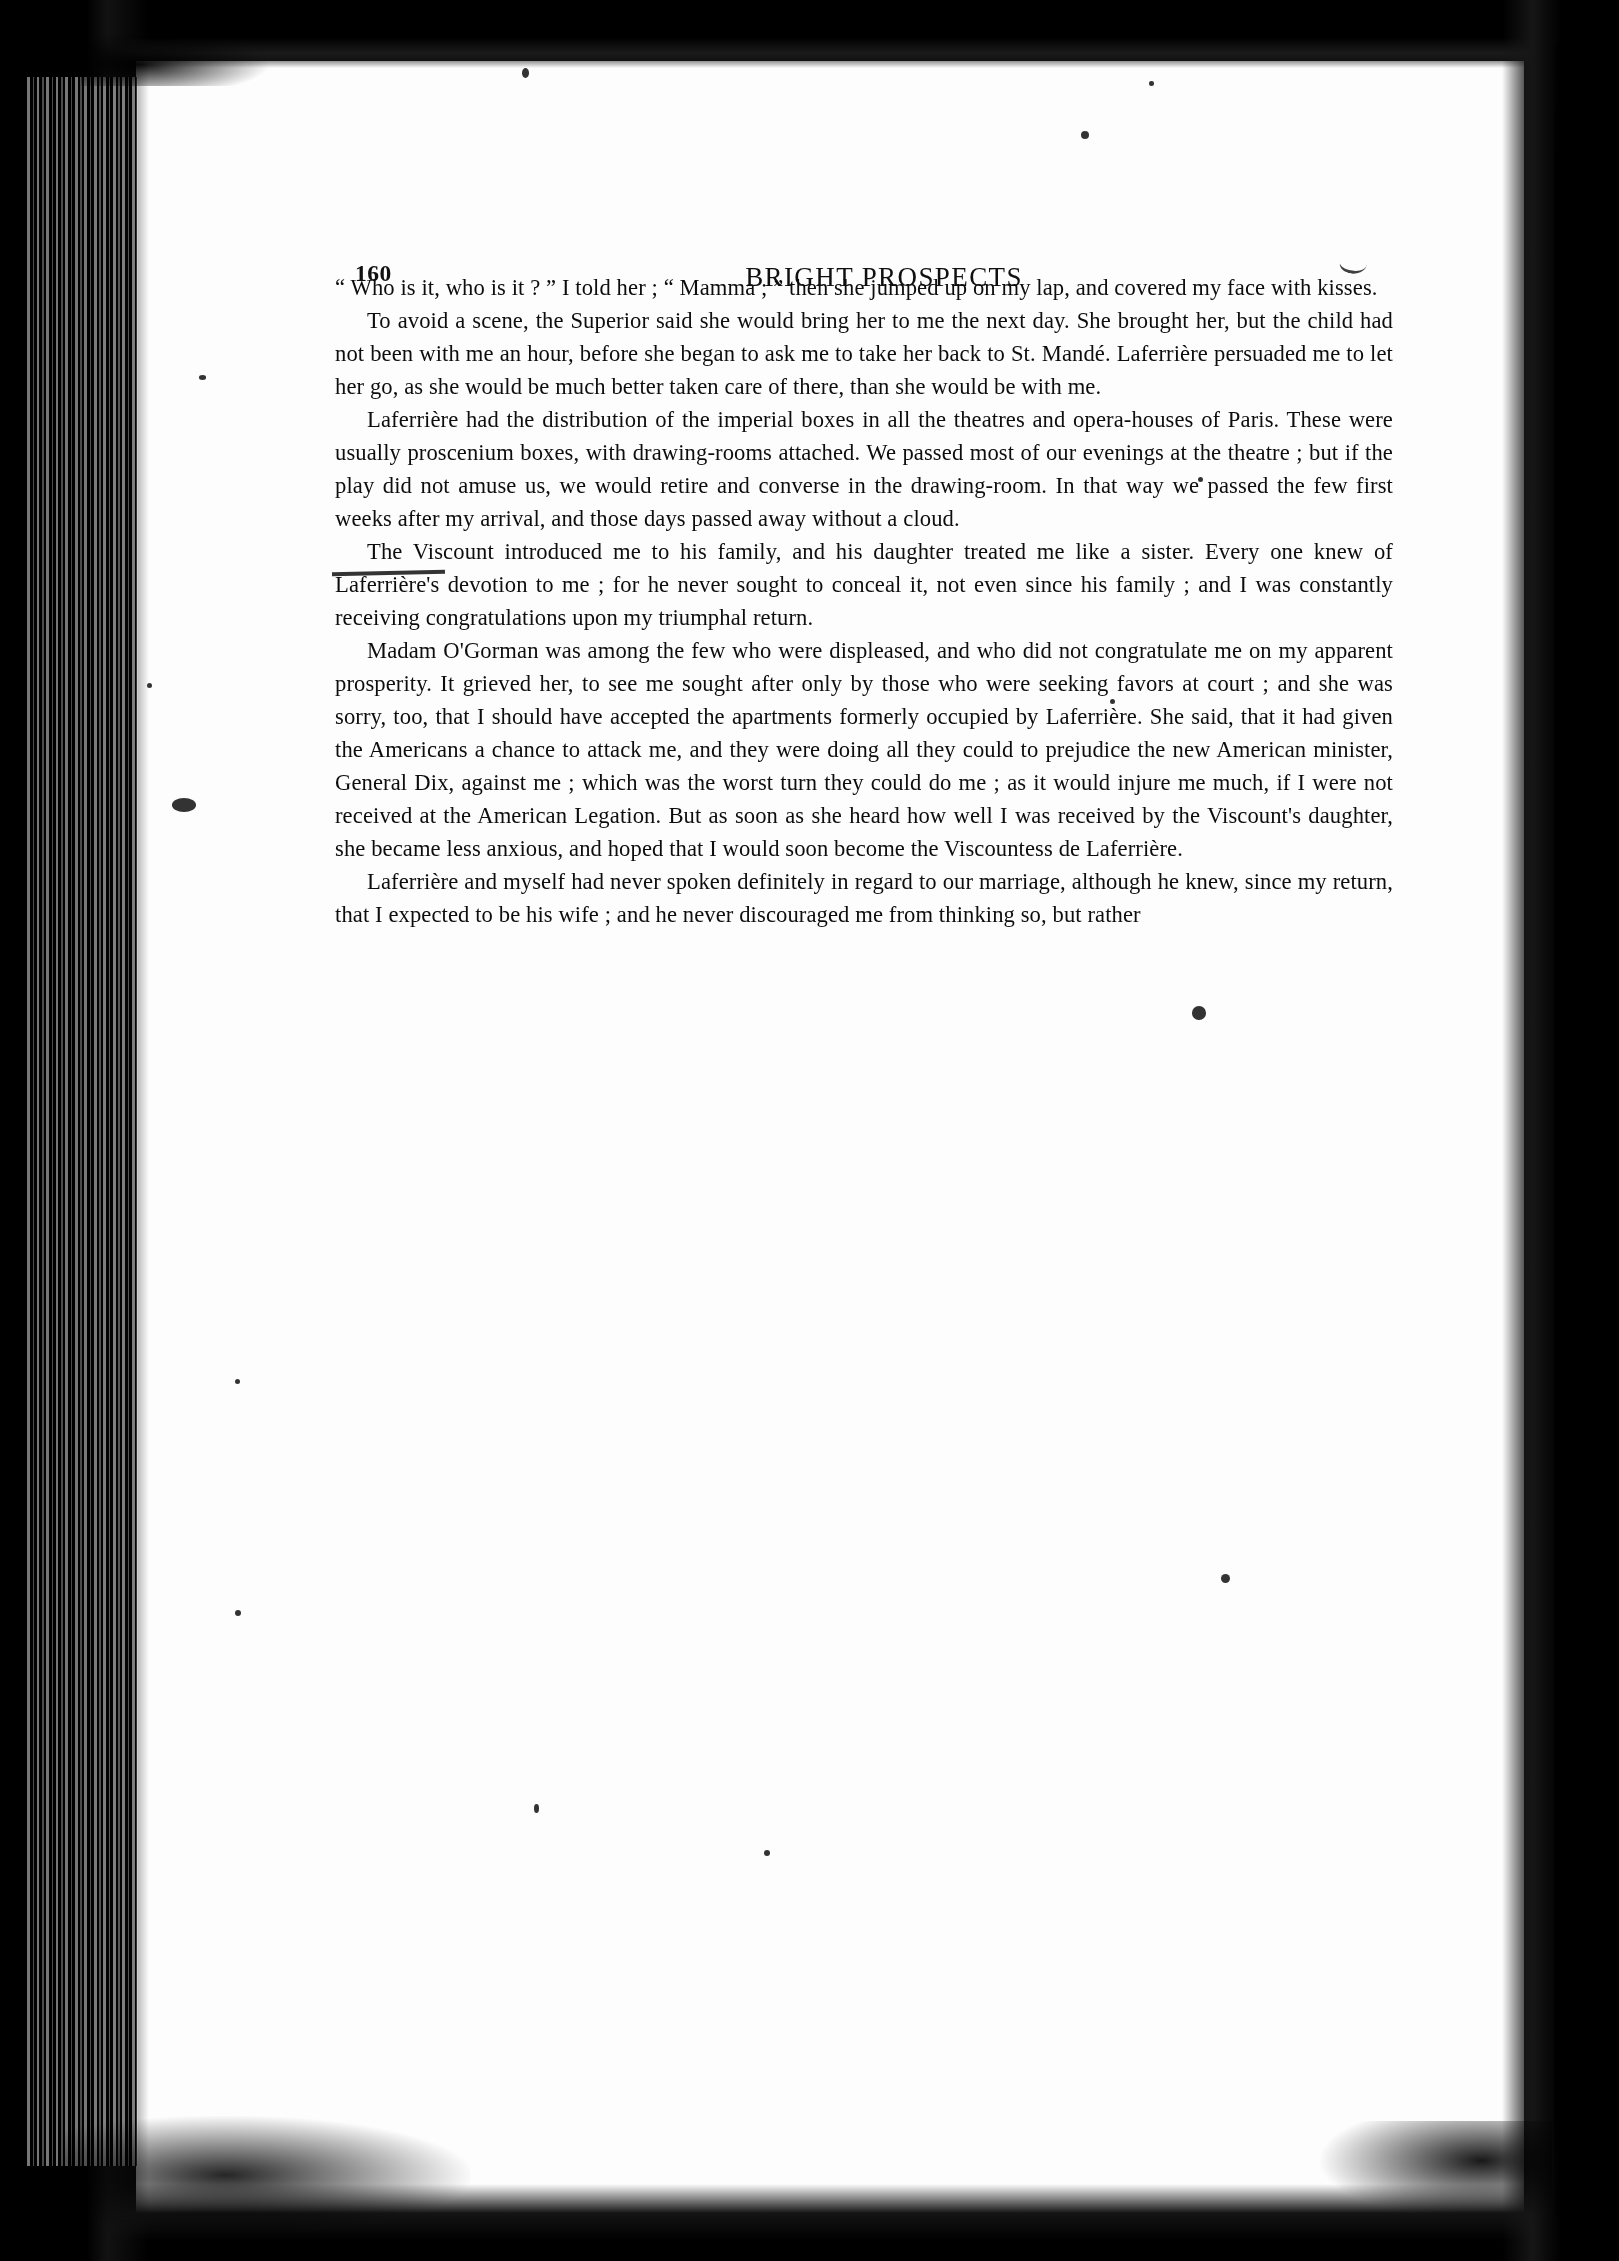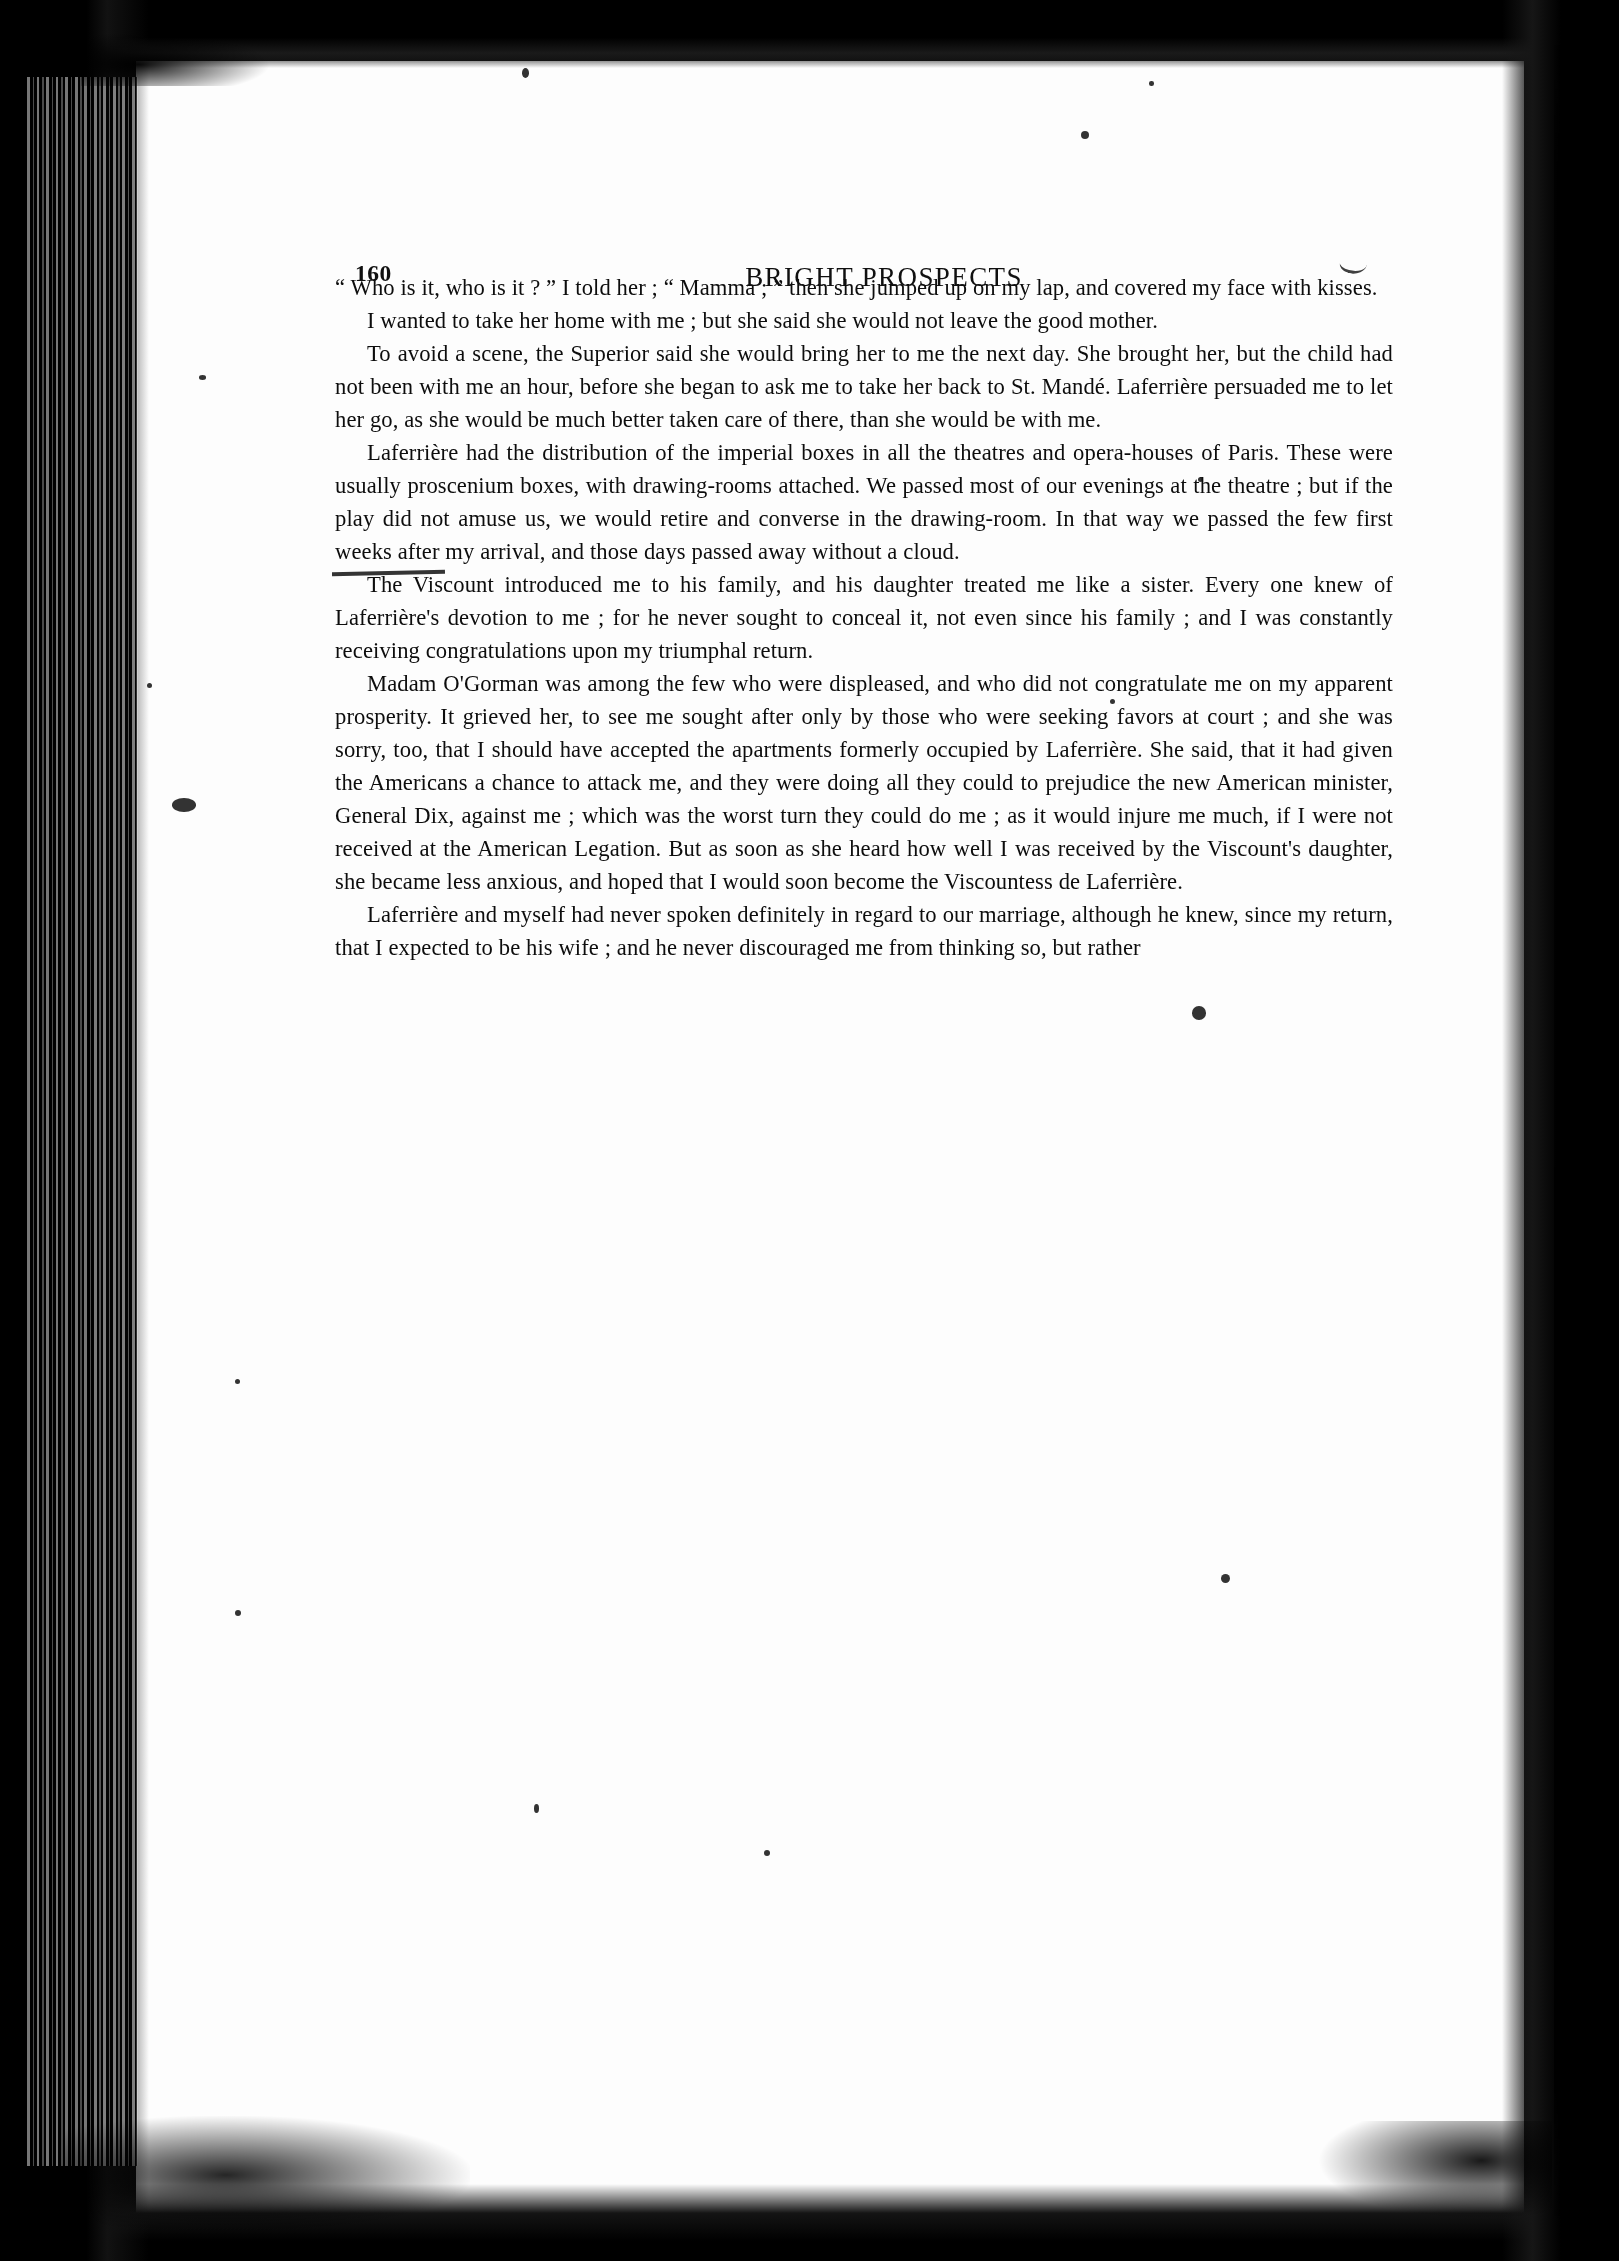--- a/index.html
+++ b/index.html
@@ -178,21 +178,20 @@
   <div class="edge edge-bottomright-blob"></div>
   <div class="edge edge-bottomleft-blob"></div>
 
   <div class="page-header">
     <div class="folio">160</div>
     <div class="running-head">BRIGHT PROSPECTS</div>
   </div>
 
   <div class="text-column">
     <p class="para noindent">“ Who is it, who is it ? ”   I told her ;  “ Mamma ; ” then she jumped up on my lap, and covered my face with kisses.</p>
-    <p class="para">I wanted to take her home with me ; but she said she would not leave the good mother.</p>
     <p class="para">To avoid a scene, the Superior said she would bring her to me the next day.   She brought her, but the child had not been with me an hour, before she began to ask me to take her back to St. Mandé. Laferrière persuaded me to let her go, as she would be much better taken care of there, than she would be with me.</p>
     <p class="para">Laferrière had the distribution of the imperial boxes in all the theatres and opera-houses of Paris.   These were usually proscenium boxes, with drawing-rooms attached.   We passed most of our evenings at the theatre ;  but if the play did not amuse us, we would retire and converse in the drawing-room.   In that way we passed the few first weeks after my arrival, and those days passed away without a cloud.</p>
     <p class="para">The Viscount introduced me to his family, and his daughter treated me like a sister.   Every one knew of Laferrière's devotion to me ; for he never sought to conceal it, not even since his family ; and I was constantly receiving congratulations upon my triumphal return.</p>
     <p class="para">Madam O'Gorman was among the few who were displeased, and who did not congratulate me on my apparent prosperity.   It grieved her, to see me sought after only by those who were seeking favors at court ; and she was sorry, too, that I should have accepted the apartments formerly occupied by Laferrière.   She said, that it had given the Americans a chance to attack me, and they were doing all they could to prejudice the new American minister, General Dix, against me ; which was the worst turn they could do me ; as it would injure me much, if I were not received at the American Legation.   But as soon as she heard how well I was received by the Viscount's daughter, she became less anxious, and hoped that I would soon become the Viscountess de Laferrière.</p>
     <p class="para">Laferrière and myself had never spoken definitely in regard to our marriage, although he knew, since my return, that I expected to be his wife ; and he never discouraged me from thinking so, but rather</p>
   </div>
 
   <div class="strike-mark"></div>
 
   <div class="ink-blot" style="left:522px; top:68px; width:7.2px; height:10px;"></div>

